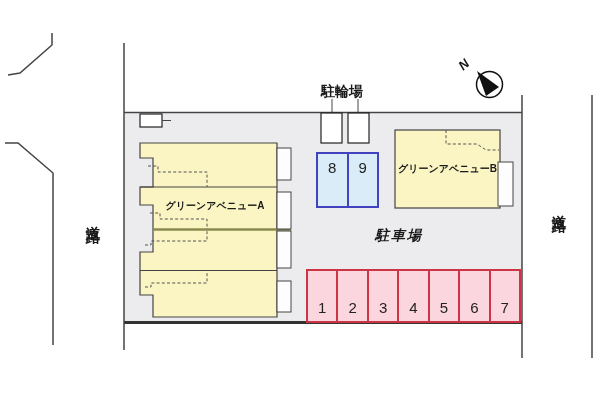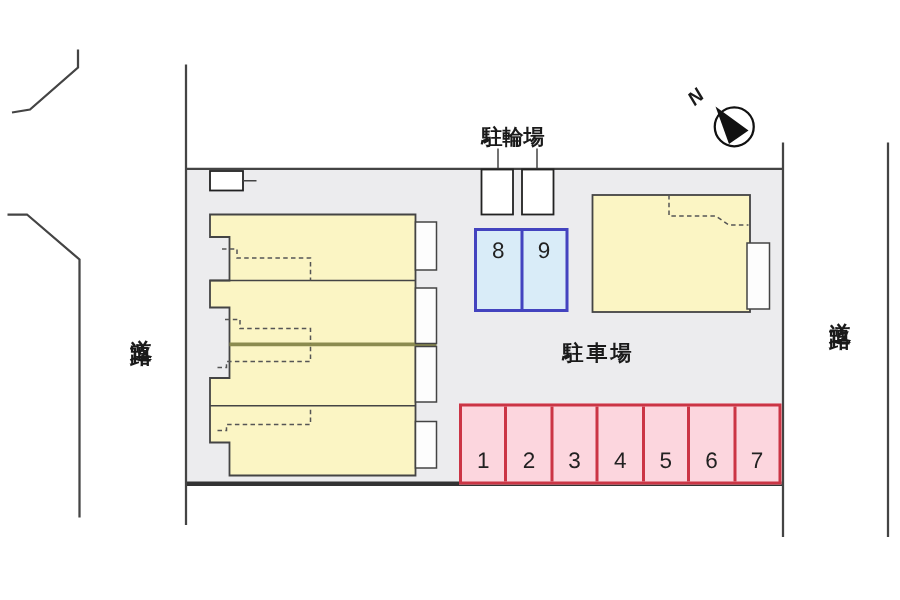--- a/index.html
+++ b/index.html
@@ -6,21 +6,21 @@
   .canvas {
     position:relative; width:600px; height:400px; background:#fff;
     font-family:"Liberation Sans","DejaVu Sans",sans-serif; color:#1a1a1a; overflow:hidden;
   }
   .layer { position:absolute; left:0; top:0; }
   .lbl { position:absolute; font-weight:bold; white-space:nowrap; color:#1a1a1a; }
   .lbl-garbage   { left:169px; top:111px; font-size:13px; letter-spacing:1px; }
   .lbl-bldg-a    { left:152px; top:199px; width:126px; text-align:center; font-size:10px; }
   .lbl-bldg-b    { left:396px; top:162px; width:103px; text-align:center; font-size:10px; }
   .lbl-bike      { left:321px; top:83px;  font-size:14px;text-align:right; }
-  .lbl-car       { left:375px; top:227px; font-size:14px; letter-spacing:2px; }
+  .lbl-car       { left:375px; top:227px; font-size:14px; letter-spacing:2px;font-style:italic; }
   .lbl-road      { writing-mode:vertical-rl; font-size:15px; letter-spacing:3px; }
   .lbl-road-left  { left:83px;  top:214px; }
   .lbl-road-right { left:549px; top:203px; }
   .lbl-compass-n { left:459px; top:57px; font-size:13px; font-style:italic; transform:rotate(-42deg); }
 
   .bike-row {
     position:absolute; left:316px; top:152px; width:63px; height:56px; box-sizing:border-box;
     border:2px solid var(--bike_stall_border); background:var(--bike_stall_fill); display:flex;
   }
   .bike-cell { flex:1; text-align:center; padding-top:5px; font-size:15px; color:#222; }
@@ -92,20 +92,22 @@
     <line class="rowline" x1="358" y1="99" x2="358" y2="127"></line>
     <rect class="whitebox" x="321" y="113" width="21" height="30"></rect>
     <rect class="whitebox" x="348" y="113" width="21" height="30"></rect>
 
     <g>
       <circle cx="489.5" cy="84.5" r="13" fill="#ffffff" stroke="#111" stroke-width="1.5"></circle>
       <polygon points="477,71 499,87 486,96" fill="#111"></polygon>
     </g>
   </svg>
 
+  <div class="lbl lbl-bldg-a">グリーンアベニューA</div>
+  <div class="lbl lbl-bldg-b">グリーンアベニューB</div>
   <div class="lbl lbl-bike">駐輪場</div>
   <div class="lbl lbl-car">駐車場</div>
   <div class="lbl lbl-road lbl-road-left">道路</div>
   <div class="lbl lbl-road lbl-road-right">道路</div>
   <div class="lbl lbl-compass-n">N</div>
 
   <div class="bike-row">
     <div class="bike-cell">8</div>
     <div class="bike-cell">9</div>
   </div>

